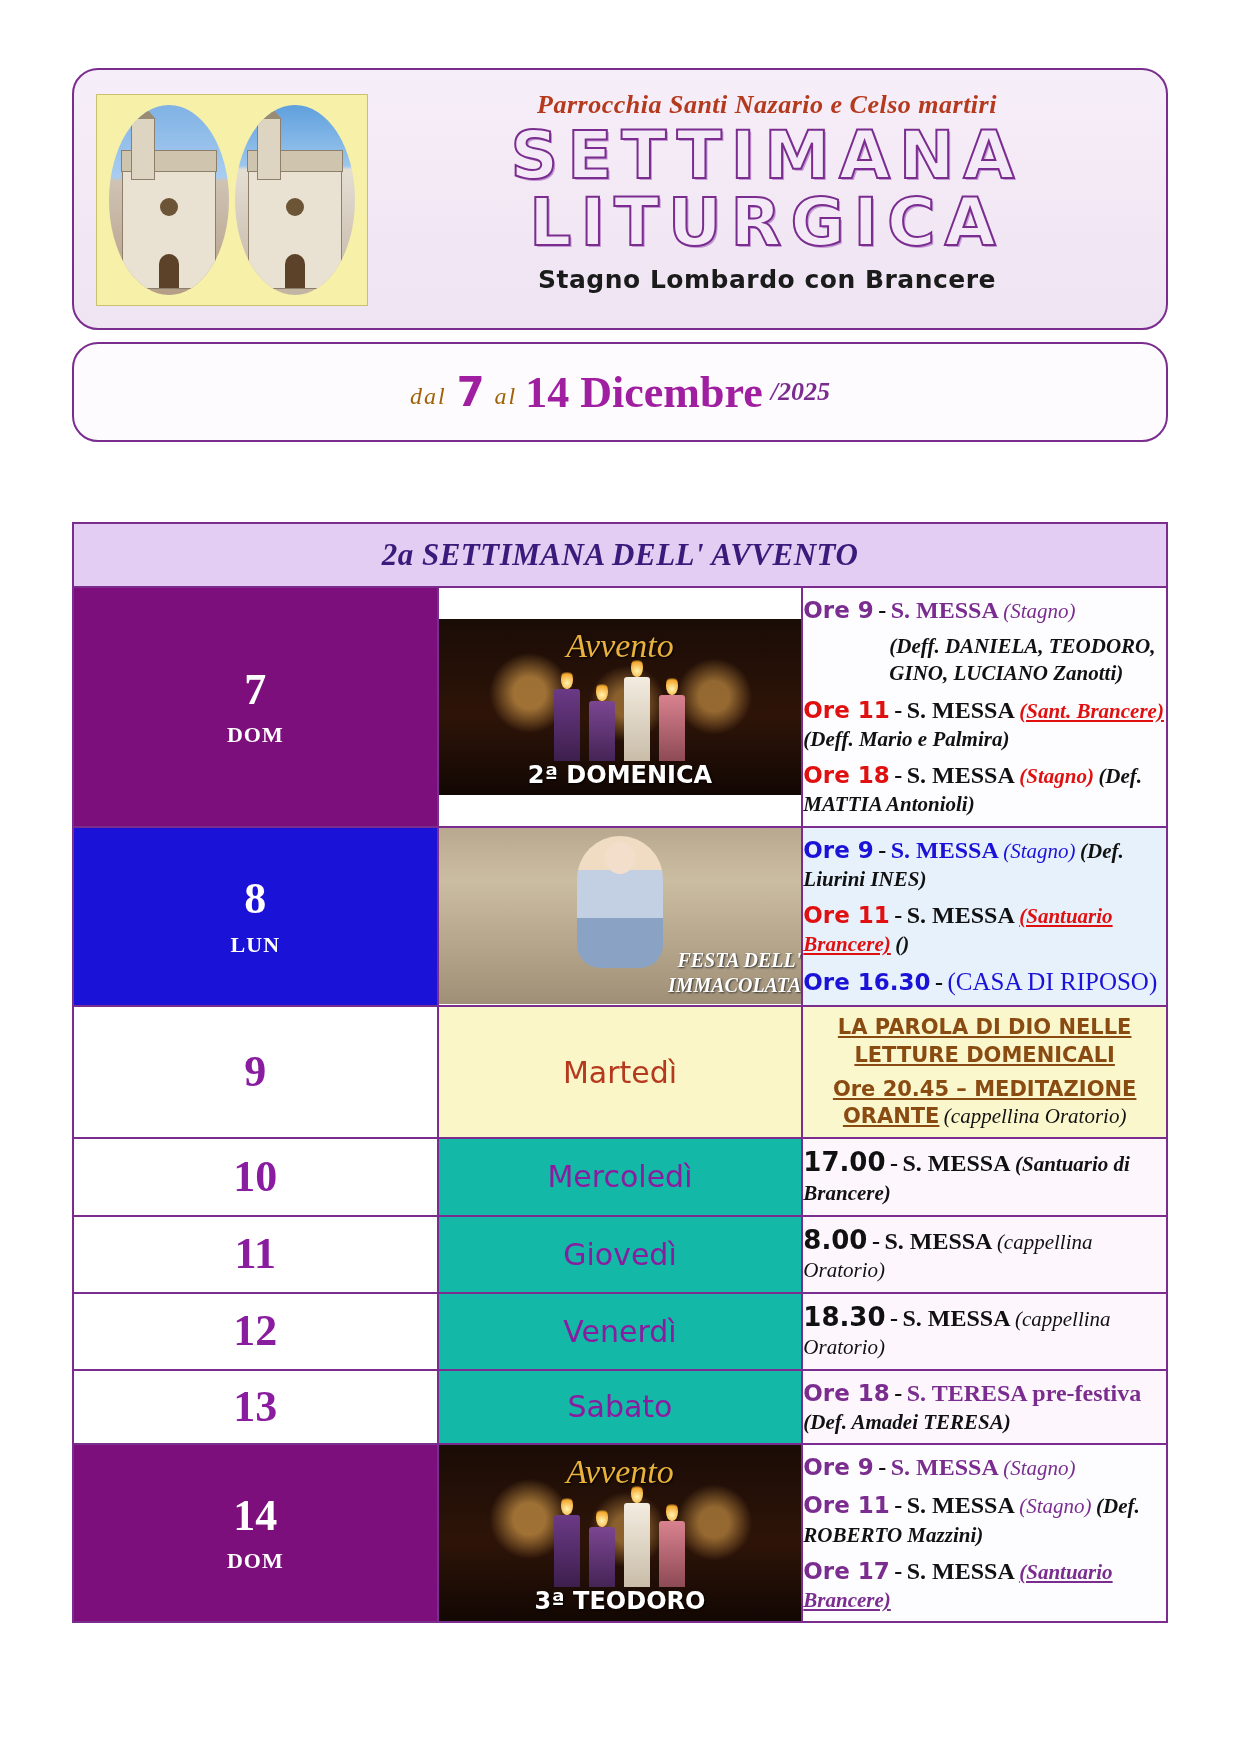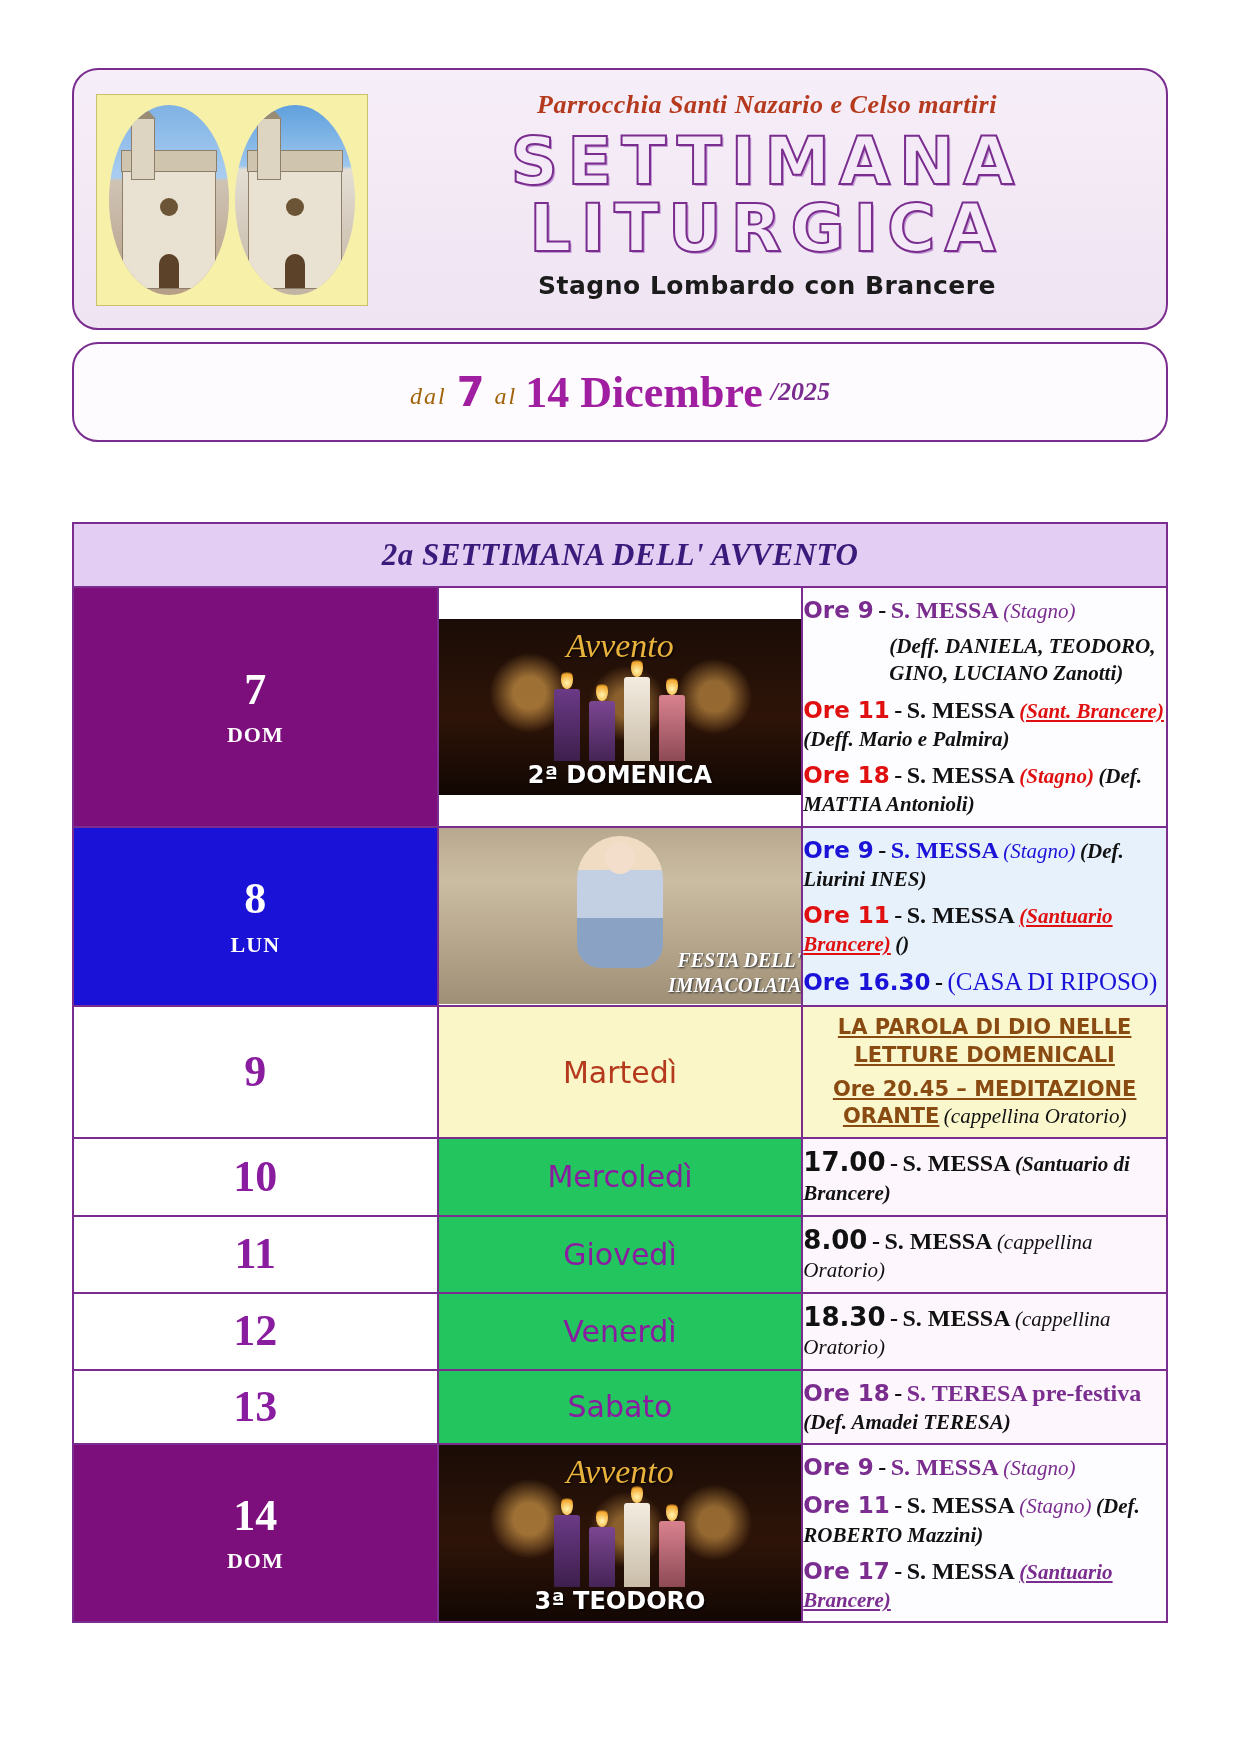--- a/index.html
+++ b/index.html
@@ -137,21 +137,20 @@
   }
   .big-title {
     font-family: "DejaVu Sans", sans-serif;
     font-weight: bold;
     font-size: 66px;
     letter-spacing: 9px;
     color: #f3e9f7;
     -webkit-text-stroke: 2px #7a2d8f;
     text-shadow: 2px 2px 0 #c49ad4;
     line-height: 1.08;
-    margin-top: 6px;
   }
   .big-title.second {
     margin-top: -4px;
   }
   .sub-line {
     font-family: "DejaVu Sans", sans-serif;
     font-weight: bold;
     font-size: 25px;
     color: #1b1b1b;
     margin-top: 6px;
@@ -251,21 +250,21 @@
 
   
   .row-sun td.daycell { background: #7d0f7d; color: #ffffff; }
   .row-sun td.contentcell { background: #fdfdff; }
   .row-mon td.daycell { background: #1b12d8; color: #ffffff; }
   .row-mon td.contentcell { background: #e6f1fc; }
   .row-tue td.daycell { background: #ffffff; color: #8a1ca0; }
   .row-tue td.namecell { background: #faf6c8; }
   .row-tue td.contentcell { background: #fbf7cc; }
   .row-plain td.daycell { background: #ffffff; color: #8a1ca0; }
-  .row-plain td.namecell { background: #22c55e; }
+  .row-plain td.namecell { background: #14b8a6; }
   .row-plain td.contentcell { background: #fdf7fd; }
 
   .dayname {
     font-family: "DejaVu Sans", sans-serif;
     font-size: 30px;
     color: #8a1ca0;
   }
   .dayname.tue { color: #b5391d; }
 
   

